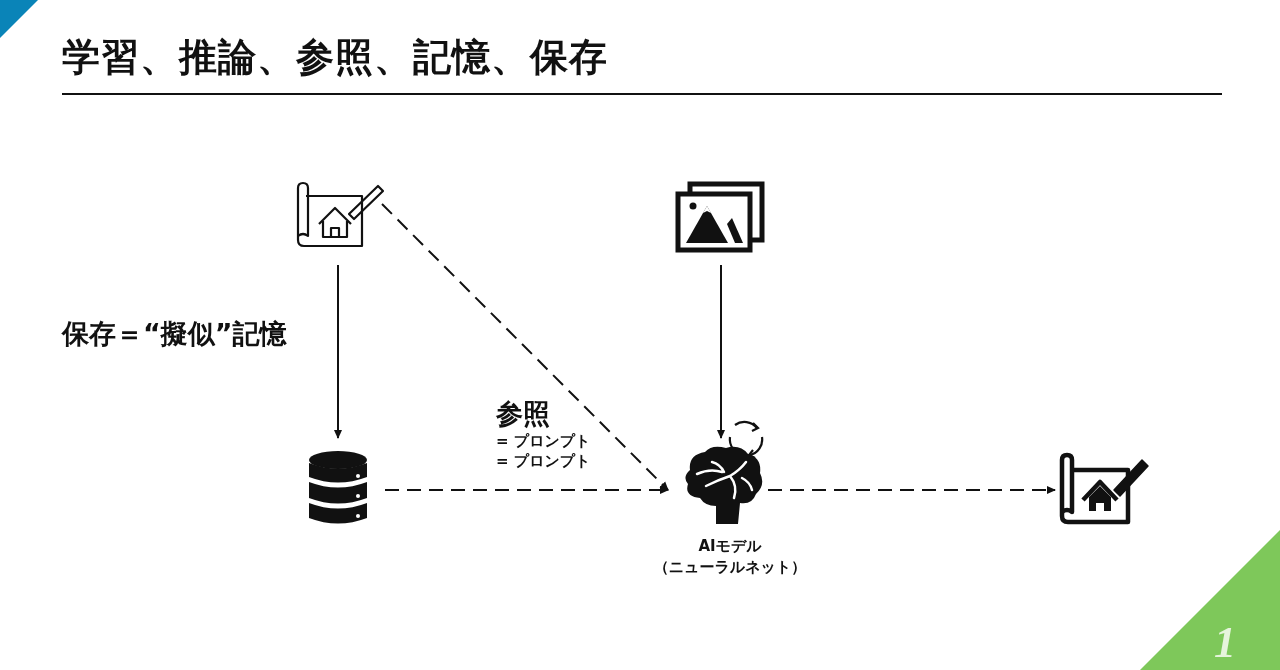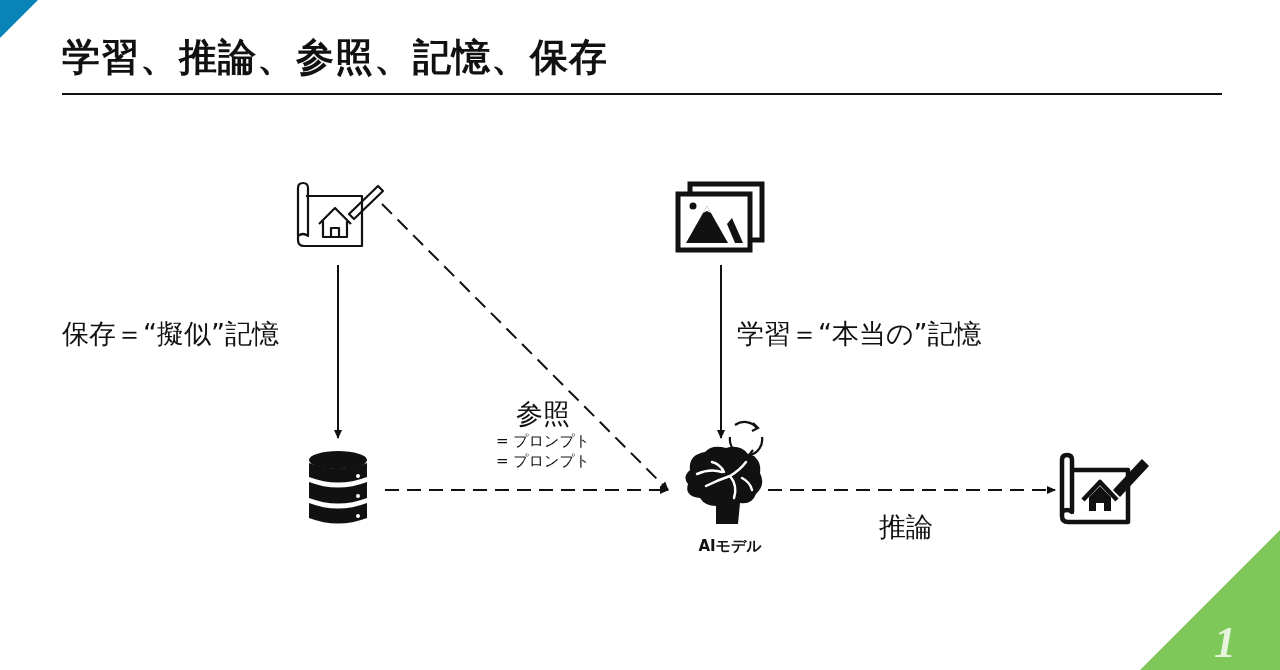--- a/index.html
+++ b/index.html
@@ -7,21 +7,21 @@
       font-family: "DejaVu Sans", "Liberation Sans", sans-serif; color:#111; }
     .corner-tl { position:absolute; left:0; top:0; width:0; height:0;
       border-top:38px solid #0a84b8; border-right:38px solid transparent; }
     .corner-br { position:absolute; right:0; bottom:0; width:0; height:0;
       border-bottom:140px solid #7ec85a; border-left:140px solid transparent; }
     .page-num { position:absolute; right:44px; bottom:2px; font-size:44px; font-style:italic;
       color:#e6f4dc; font-family:"Liberation Serif", serif; font-weight:bold; }
     .title { position:absolute; left:62px; top:20px; font-size:38px; font-weight:bold; letter-spacing:1px;margin-top:12px; }
     .title-rule { position:absolute; left:62px; top:93px; width:1160px; height:1.5px; background:#111; }
     svg.diagram { position:absolute; left:0; top:0; }
-    .label { position:absolute; font-weight:normal;text-align:center; }
+    .label { position:absolute; font-weight:bold; }
     .label .head { font-size:27px; line-height:34px; }
     .label .sub { font-size:15px; line-height:20px; }
     .ai-label { position:absolute; left:620px; top:536px; width:220px; text-align:center; font-weight:bold; font-size:15px; line-height:21px; }
   </style>
 </head>
 <body>
 
 <div class="corner-tl"></div>
 <div class="title">学習、推論、参照、記憶、保存</div>
 <div class="title-rule"></div>
@@ -87,31 +87,30 @@
     <path d="M1089,497 L1100,486 L1111,497 L1111,511 L1104,511 L1104,503 L1096,503 L1096,511 L1089,511 Z" fill="#111" stroke="none"></path>
     <path d="M1114,490 L1142,460 L1148,466 L1120,496 Z" fill="#111" stroke-width="1.5"></path>
   </g>
 </svg>
 
 <div class="label" style="left:62px; top:317px;">
   <div class="head">保存＝“擬似”記憶</div>
 </div>
 
 <div class="label" style="left:737px; top:317px;">
-  <div class="head">学習＝“本当の”記憶</div>
 </div>
 
 <div class="label" style="left:496px; top:397px;">
   <div class="head">参照</div>
   <div class="sub">= プロンプト</div>
   <div class="sub">= プロンプト</div>
 </div>
 
 <div class="label" style="left:879px; top:510px;">
-  <div class="head">推論</div>
 </div>
 
 <div class="ai-label">
   <div>AIモデル</div>
+  <div>（ニューラルネット）</div>
 </div>
 
 <div class="corner-br"></div>
 <div class="page-num">1</div>
 
 </body></html>

